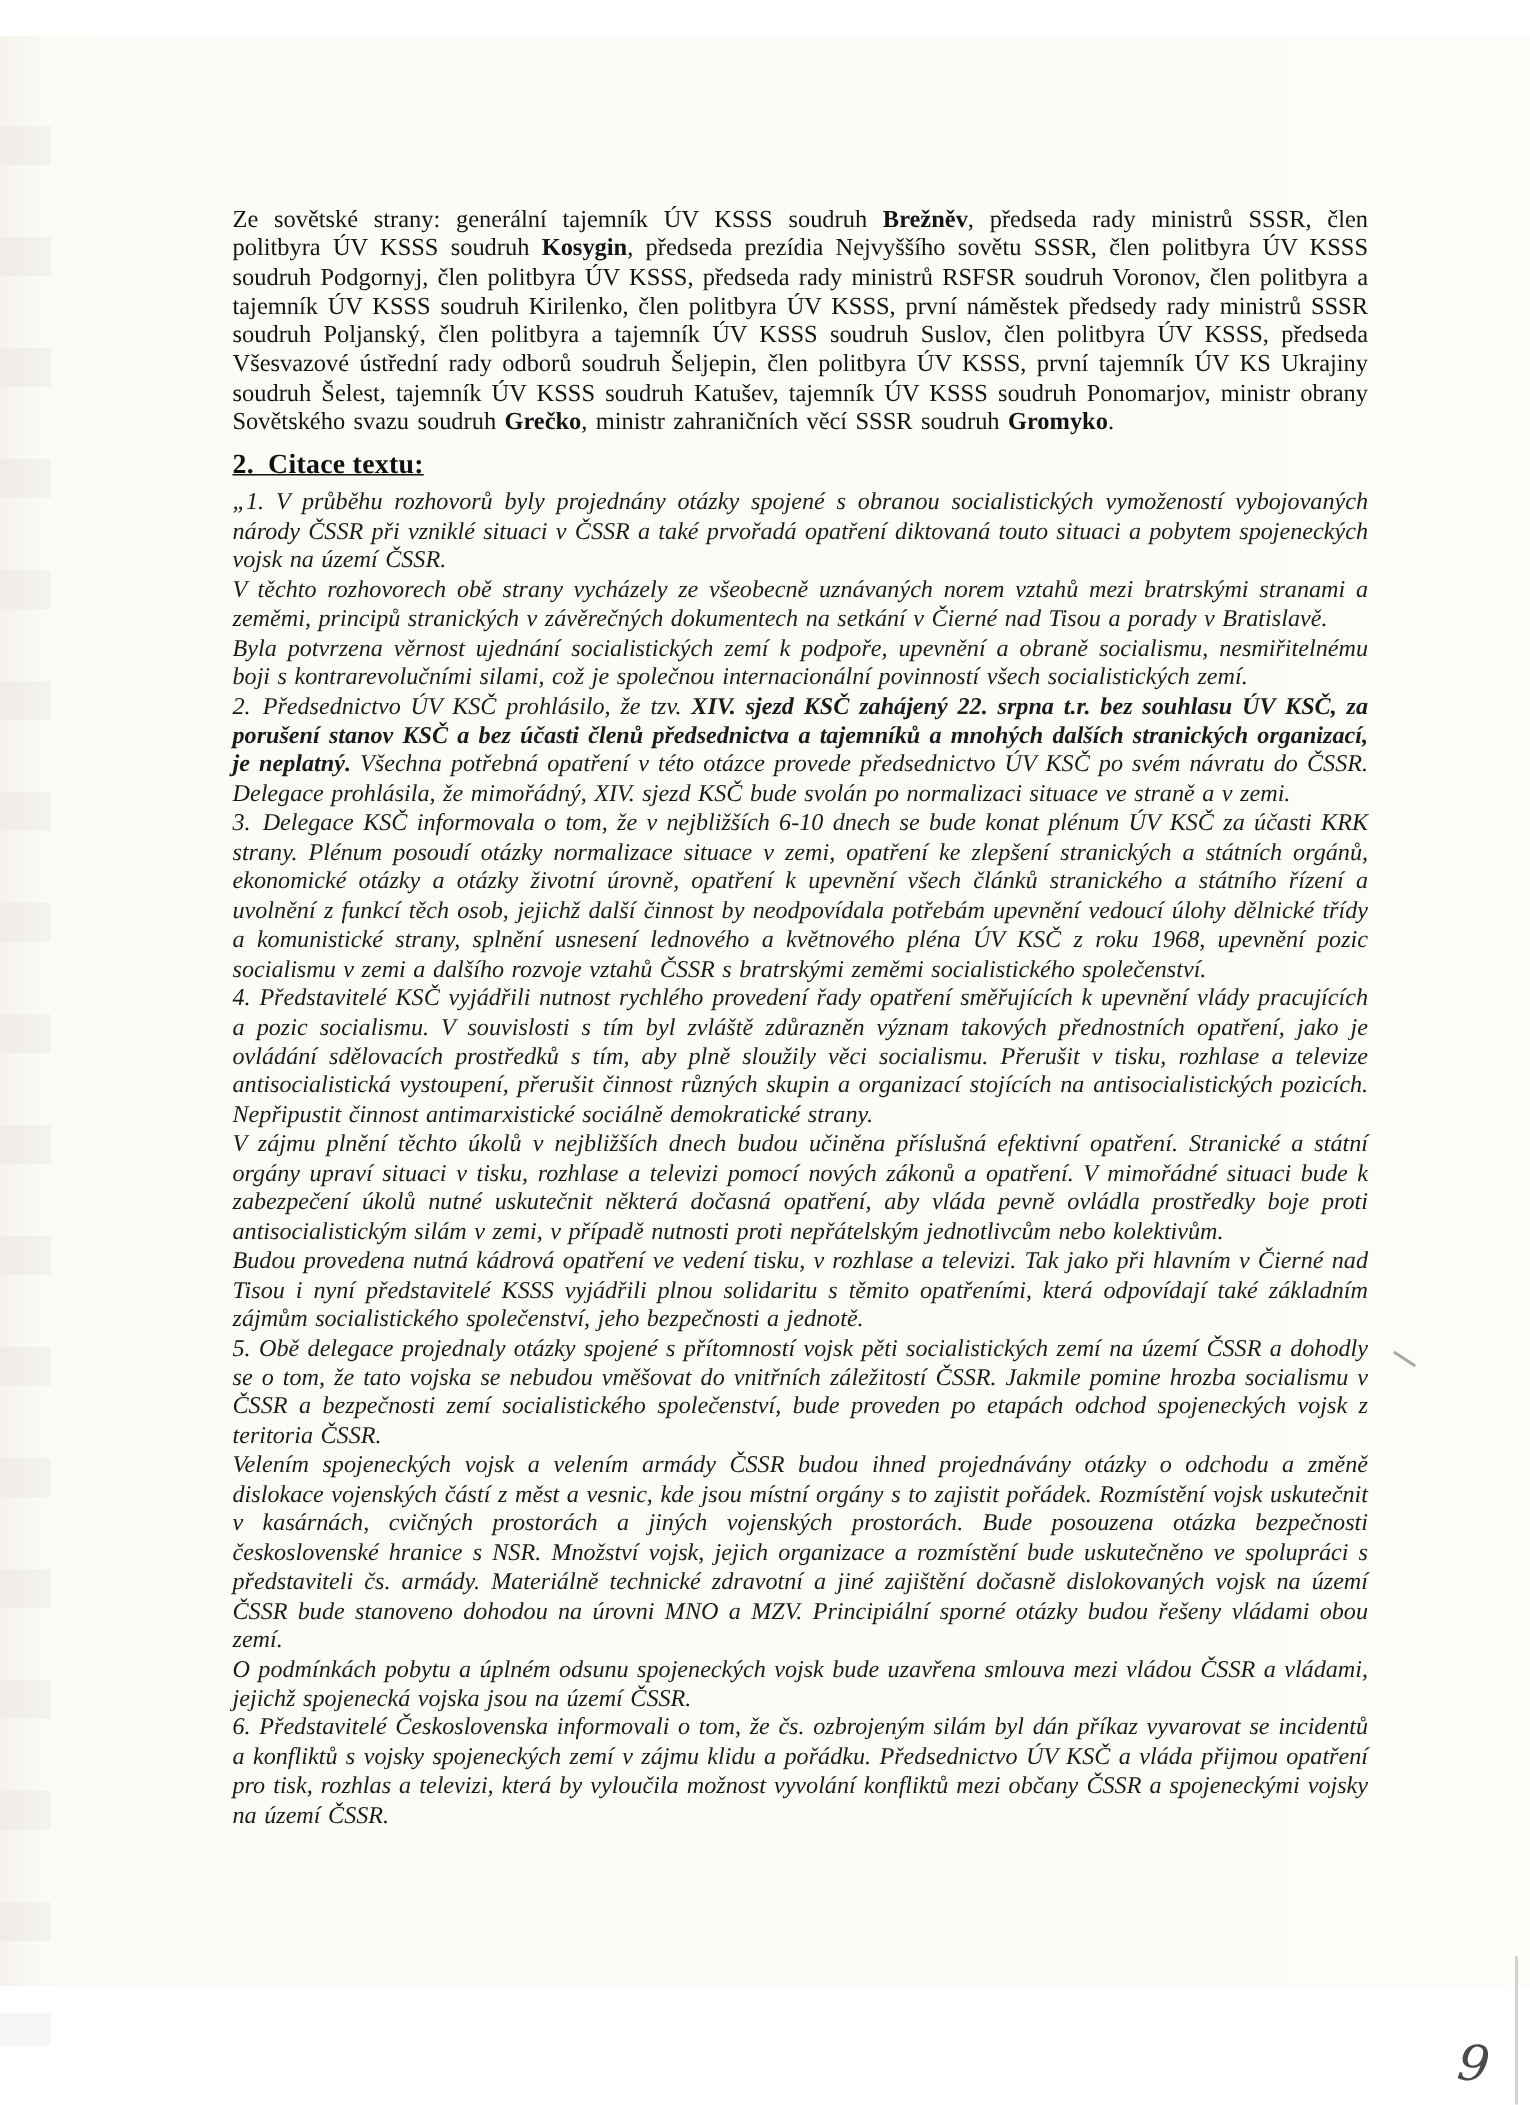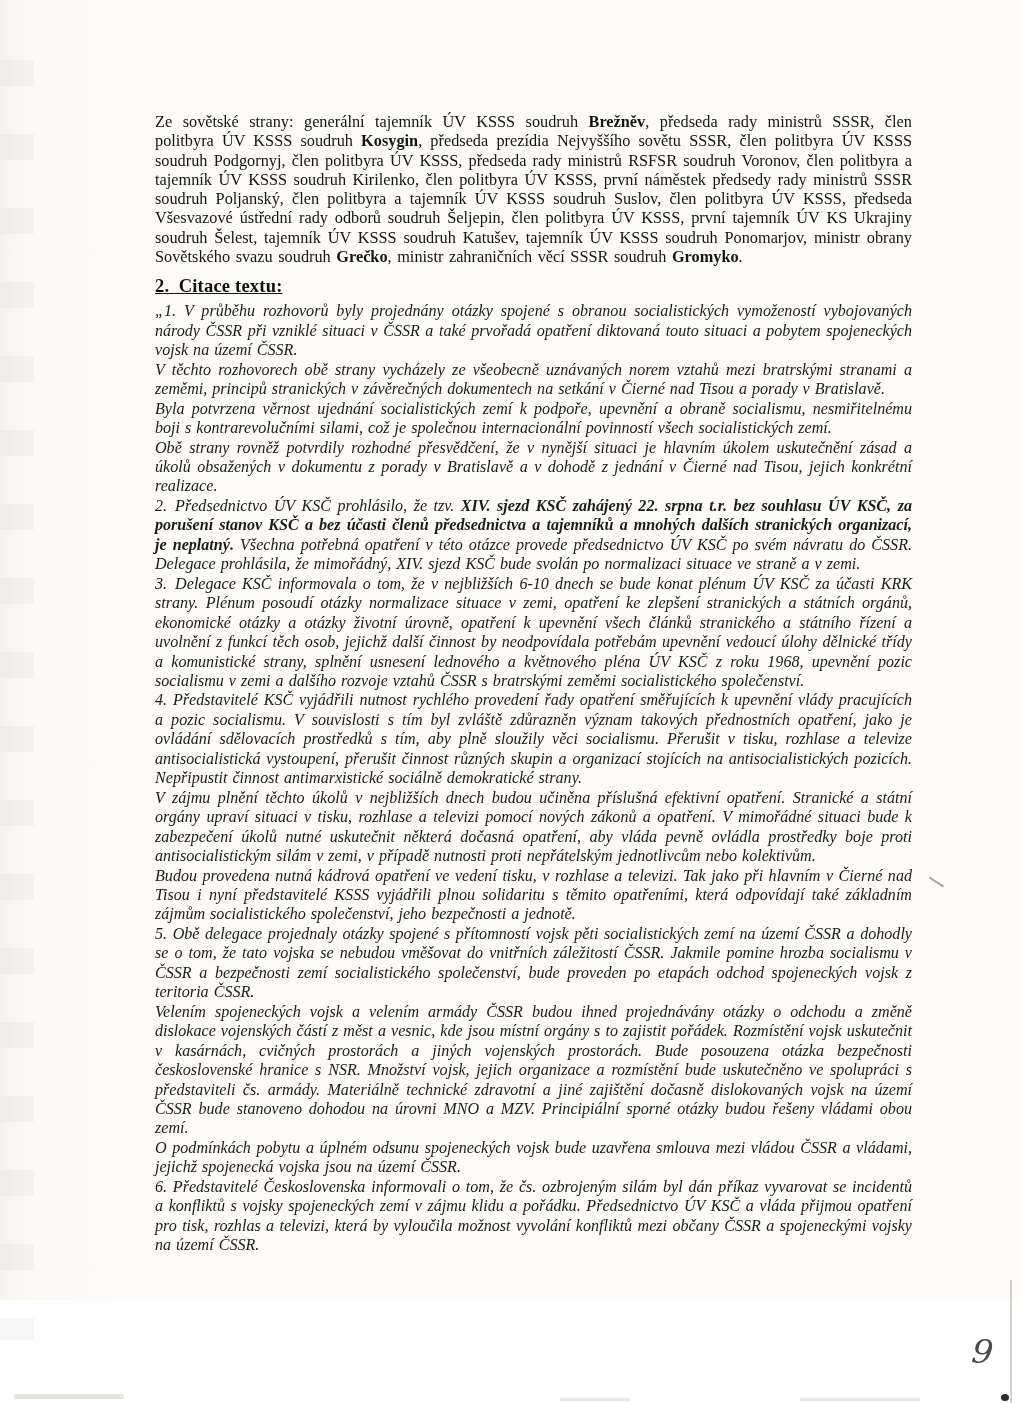--- a/index.html
+++ b/index.html
@@ -8,20 +8,21 @@
     width: 1020px; height: 1403px;
     background: #ffffff;
     font-family: "Liberation Serif", serif;
     overflow: hidden;
   }
   .page {
     position: relative;
     width: 1020px; height: 1300px;
     background: linear-gradient(90deg, #f5f3ec 0px, #fbfaf5 30px, #fcfbf7 120px, #fdfcf8 100%);
     color: #161616;
+    margin-top: 24px;
   }
   .text-block {
     position: absolute;
     left: 155px; top: 112px; width: 757px;
   }
   .intro {
     margin: 0;
     font-size: 16.3px;
     line-height: 19.3px;
     text-align: justify;
@@ -117,21 +118,20 @@
 
   <div class="text-block">
     <p class="intro"><span>Ze sovětské strany: generální tajemník ÚV KSSS soudruh </span><span class="seg-bold">Brežněv</span><span>, předseda rady ministrů SSSR, člen politbyra ÚV KSSS soudruh </span><span class="seg-bold">Kosygin</span><span>, předseda prezídia Nejvyššího sovětu SSSR, člen politbyra ÚV KSSS soudruh Podgornyj, člen politbyra ÚV KSSS, předseda rady ministrů RSFSR soudruh Voronov, člen politbyra a tajemník ÚV KSSS soudruh Kirilenko, člen politbyra ÚV KSSS, první náměstek předsedy rady ministrů SSSR soudruh Poljanský, člen politbyra a tajemník ÚV KSSS soudruh Suslov, člen politbyra ÚV KSSS, předseda Všesvazové ústřední rady odborů soudruh Šeljepin, člen politbyra ÚV KSSS, první tajemník ÚV KS Ukrajiny soudruh Šelest, tajemník ÚV KSSS soudruh Katušev, tajemník ÚV KSSS soudruh Ponomarjov, ministr obrany Sovětského svazu soudruh </span><span class="seg-bold">Grečko</span><span>, ministr zahraničních věcí SSSR soudruh </span><span class="seg-bold">Gromyko</span><span>.</span></p>
 
     <h2 class="citation-heading">2. Citace textu:</h2>
 
     <div class="quote">
       <p><span>„1. V průběhu rozhovorů byly projednány otázky spojené s obranou socialistických vymožeností vybojovaných národy ČSSR při vzniklé situaci v ČSSR a také prvořadá opatření diktovaná touto situaci a pobytem spojeneckých vojsk na území ČSSR.</span></p>
       <p><span>V těchto rozhovorech obě strany vycházely ze všeobecně uznávaných norem vztahů mezi bratrskými stranami a zeměmi, principů stranických v závěrečných dokumentech na setkání v Čierné nad Tisou a porady v Bratislavě.</span></p>
       <p><span>Byla potvrzena věrnost ujednání socialistických zemí k podpoře, upevnění a obraně socialismu, nesmiřitelnému boji s kontrarevolučními silami, což je společnou internacionální povinností všech socialistických zemí.</span></p>
-      <p><span>Obě strany rovněž potvrdily rozhodné přesvědčení, že v nynější situaci je hlavním úkolem uskutečnění zásad a úkolů obsažených v dokumentu z porady v Bratislavě a v dohodě z jednání v Čierné nad Tisou, jejich konkrétní realizace.</span></p>
       <p><span>2. Předsednictvo ÚV KSČ prohlásilo, že tzv. </span><span class="seg-bold">XIV. sjezd KSČ zahájený 22. srpna t.r. bez souhlasu ÚV KSČ, za porušení stanov KSČ a bez účasti členů předsednictva a tajemníků a mnohých dalších stranických organizací, je neplatný.</span><span> Všechna potřebná opatření v této otázce provede předsednictvo ÚV KSČ po svém návratu do ČSSR. Delegace prohlásila, že mimořádný, XIV. sjezd KSČ bude svolán po normalizaci situace ve straně a v zemi.</span></p>
       <p><span>3. Delegace KSČ informovala o tom, že v nejbližších 6-10 dnech se bude konat plénum ÚV KSČ za účasti KRK strany. Plénum posoudí otázky normalizace situace v zemi, opatření ke zlepšení stranických a státních orgánů, ekonomické otázky a otázky životní úrovně, opatření k upevnění všech článků stranického a státního řízení a uvolnění z funkcí těch osob, jejichž další činnost by neodpovídala potřebám upevnění vedoucí úlohy dělnické třídy a komunistické strany, splnění usnesení lednového a květnového pléna ÚV KSČ z roku 1968, upevnění pozic socialismu v zemi a dalšího rozvoje vztahů ČSSR s bratrskými zeměmi socialistického společenství.</span></p>
       <p><span>4. Představitelé KSČ vyjádřili nutnost rychlého provedení řady opatření směřujících k upevnění vlády pracujících a pozic socialismu. V souvislosti s tím byl zvláště zdůrazněn význam takových přednostních opatření, jako je ovládání sdělovacích prostředků s tím, aby plně sloužily věci socialismu. Přerušit v tisku, rozhlase a televize antisocialistická vystoupení, přerušit činnost různých skupin a organizací stojících na antisocialistických pozicích. Nepřipustit činnost antimarxistické sociálně demokratické strany.</span></p>
       <p><span>V zájmu plnění těchto úkolů v nejbližších dnech budou učiněna příslušná efektivní opatření. Stranické a státní orgány upraví situaci v tisku, rozhlase a televizi pomocí nových zákonů a opatření. V mimořádné situaci bude k zabezpečení úkolů nutné uskutečnit některá dočasná opatření, aby vláda pevně ovládla prostředky boje proti antisocialistickým silám v zemi, v případě nutnosti proti nepřátelským jednotlivcům nebo kolektivům.</span></p>
       <p><span>Budou provedena nutná kádrová opatření ve vedení tisku, v rozhlase a televizi. Tak jako při hlavním v Čierné nad Tisou i nyní představitelé KSSS vyjádřili plnou solidaritu s těmito opatřeními, která odpovídají také základním zájmům socialistického společenství, jeho bezpečnosti a jednotě.</span></p>
       <p><span>5. Obě delegace projednaly otázky spojené s přítomností vojsk pěti socialistických zemí na území ČSSR a dohodly se o tom, že tato vojska se nebudou vměšovat do vnitřních záležitostí ČSSR. Jakmile pomine hrozba socialismu v ČSSR a bezpečnosti zemí socialistického společenství, bude proveden po etapách odchod spojeneckých vojsk z teritoria ČSSR.</span></p>
       <p><span>Velením spojeneckých vojsk a velením armády ČSSR budou ihned projednávány otázky o odchodu a změně dislokace vojenských částí z měst a vesnic, kde jsou místní orgány s to zajistit pořádek. Rozmístění vojsk uskutečnit v kasárnách, cvičných prostorách a jiných vojenských prostorách. Bude posouzena otázka bezpečnosti československé hranice s NSR. Množství vojsk, jejich organizace a rozmístění bude uskutečněno ve spolupráci s představiteli čs. armády. Materiálně technické zdravotní a jiné zajištění dočasně dislokovaných vojsk na území ČSSR bude stanoveno dohodou na úrovni MNO a MZV. Principiální sporné otázky budou řešeny vládami obou zemí.</span></p>
       <p><span>O podmínkách pobytu a úplném odsunu spojeneckých vojsk bude uzavřena smlouva mezi vládou ČSSR a vládami, jejichž spojenecká vojska jsou na území ČSSR.</span></p>
       <p><span>6. Představitelé Československa informovali o tom, že čs. ozbrojeným silám byl dán příkaz vyvarovat se incidentů a konfliktů s vojsky spojeneckých zemí v zájmu klidu a pořádku. Předsednictvo ÚV KSČ a vláda přijmou opatření pro tisk, rozhlas a televizi, která by vyloučila možnost vyvolání konfliktů mezi občany ČSSR a spojeneckými vojsky na území ČSSR.</span></p>
     </div>

